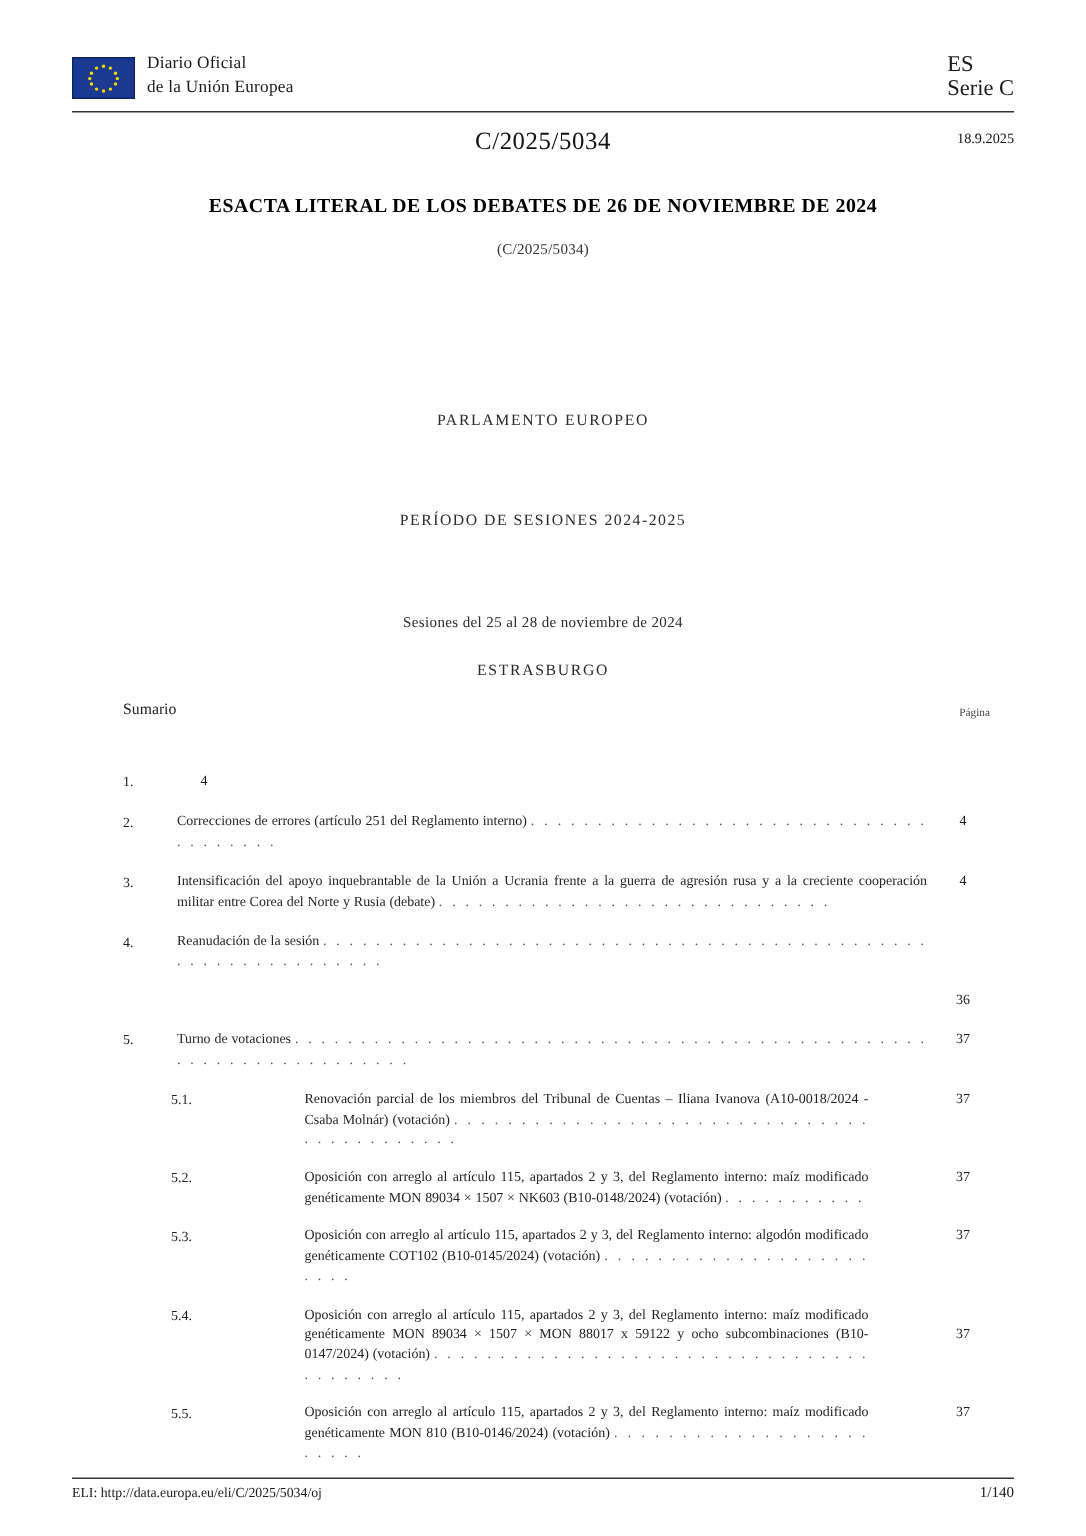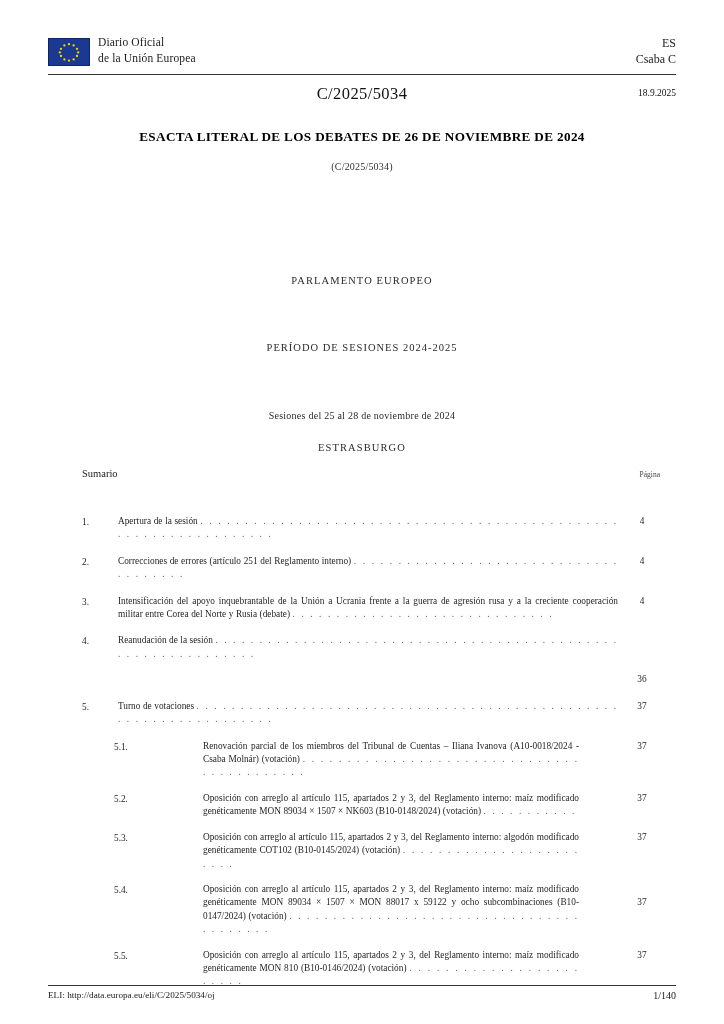--- a/index.html
+++ b/index.html
@@ -54,22 +54,21 @@
     color: #1a1a1a;
     letter-spacing: .15px;
     white-space: nowrap;
   }
   .masthead-title .l2 { display: block; }
 
   .lang-block {
     position: absolute;
     right: 0;
     top: 0px;
-    text-align: right;
-    font-size: 12px;
+    font-size: 15px;
     line-height: 15.5px;
     color: #1a1a1a;
   }
 
   .rule-top {
     position: absolute;
     left: 48px;
     top: 74px;
     width: 628px;
     height: 0;
@@ -267,21 +266,21 @@
           <circle cx="15.4" cy="6.4" r="1.15"></circle>
         </g>
       </svg>
     </div>
     <div class="masthead-title">
       <span>Diario Oficial</span>
       <span class="l2">de la Unión Europea</span>
     </div>
     <div class="lang-block">
       <div>ES</div>
-      <div>Csaba C</div>
+      <div>Serie C</div>
     </div>
   </div>
 
   <div class="rule-top"></div>
 
   <div class="docid-row">
     <div class="docid">C/2025/5034</div>
     <div class="docdate">18.9.2025</div>
   </div>
 
@@ -294,21 +293,20 @@
   <div class="center-block cb-city">ESTRASBURGO</div>
 
   <div class="sumario-row">
     <div class="sumario-label">Sumario</div>
     <div class="pagina-label">Página</div>
   </div>
 
   <div class="toc" id="toc-container">
       <div class="toc-entry lvl1">
         <div class="toc-num">1.</div>
-        <div class="toc-text"><span>Apertura de la sesión</span> <span class="leader">. . . . . . . . . . . . . . . . . . . . . . . . . . . . . . . . . . . . . . . . . . . . . . . . . . . . . . . . . . . . . . . . .</span></div>
         <div class="toc-page" style="padding-top: 0px;">4</div>
       </div>
       <div class="toc-entry lvl1">
         <div class="toc-num">2.</div>
         <div class="toc-text"><span>Correcciones de errores (artículo 251 del Reglamento interno)</span> <span class="leader">. . . . . . . . . . . . . . . . . . . . . . . . . . . . . . . . . . . . . .</span></div>
         <div class="toc-page" style="padding-top: 0px;">4</div>
       </div>
       <div class="toc-entry lvl1">
         <div class="toc-num">3.</div>
         <div class="toc-text"><span>Intensificación del apoyo inquebrantable de la Unión a Ucrania frente a la guerra de agresión rusa y a la creciente cooperación militar entre Corea del Norte y Rusia (debate)</span> <span class="leader">. . . . . . . . . . . . . . . . . . . . . . . . . . . . . .</span></div>

